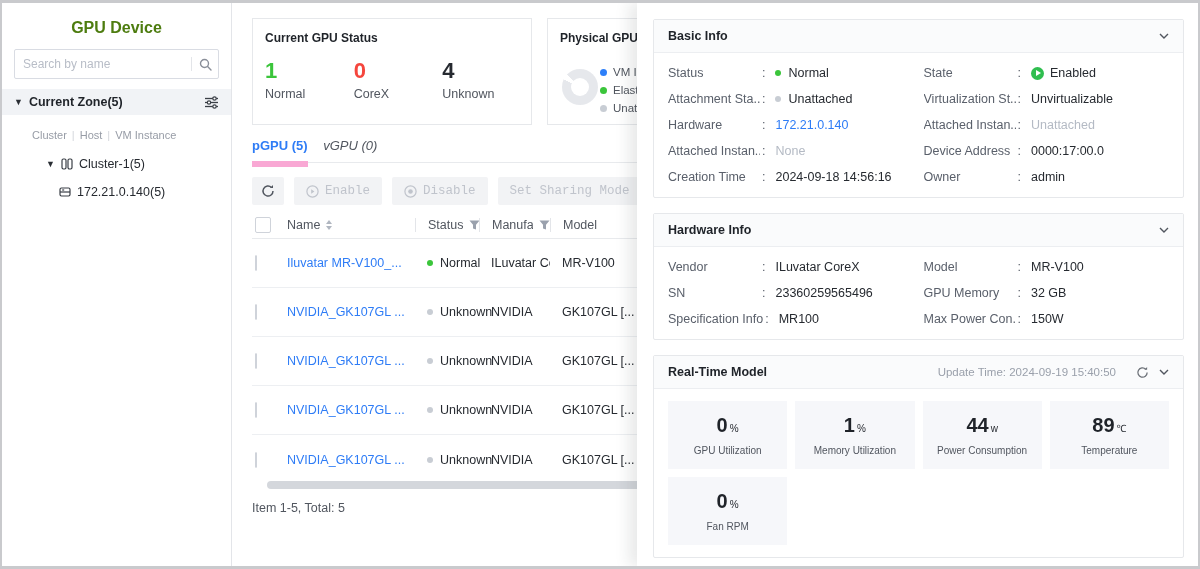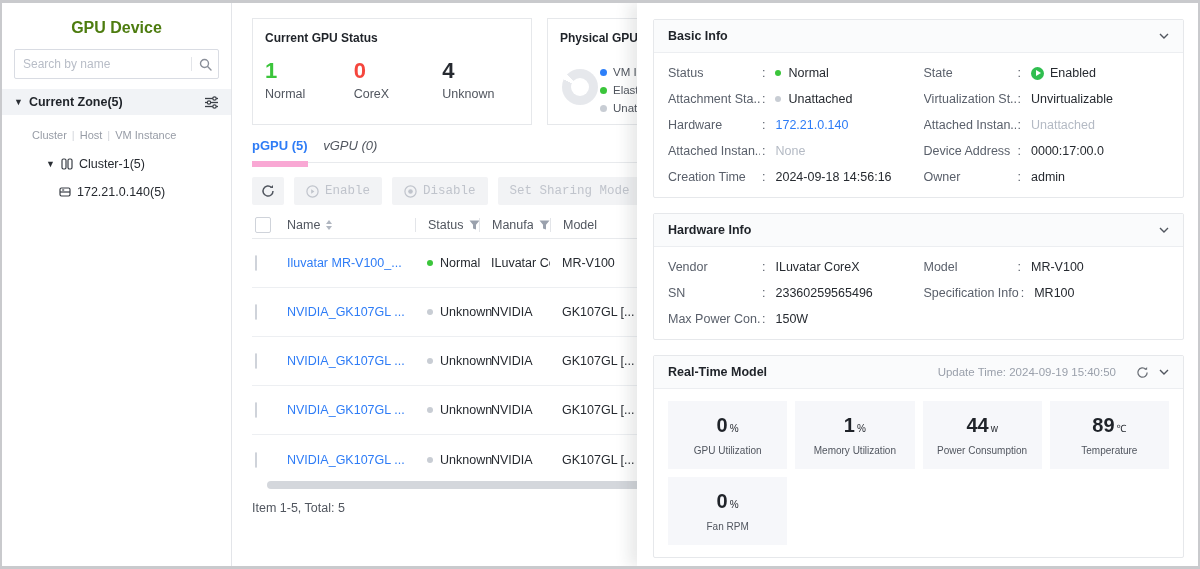--- a/index.html
+++ b/index.html
@@ -423,20 +423,25 @@
             <span class="flabel">Model</span>
             <span class="fcolon"></span>
             <span class="fvalue">MR-V100</span>
           </div>
         <div class="field">
             <span class="flabel">SN</span>
             <span class="fcolon"></span>
             <span class="fvalue">23360259565496</span>
           </div>
         <div class="field">
+            <span class="flabel">GPU Memory</span>
+            <span class="fcolon"></span>
+            <span class="fvalue">32 GB</span>
+          </div>
+        <div class="field">
             <span class="flabel" style="min-width:0;max-width:none;">Specification Info</span>
             <span class="fcolon"></span>
             <span class="fvalue">MR100</span>
           </div>
         <div class="field">
             <span class="flabel">Max Power Con...</span>
             <span class="fcolon"></span>
             <span class="fvalue">150W</span>
           </div>
       </div>

